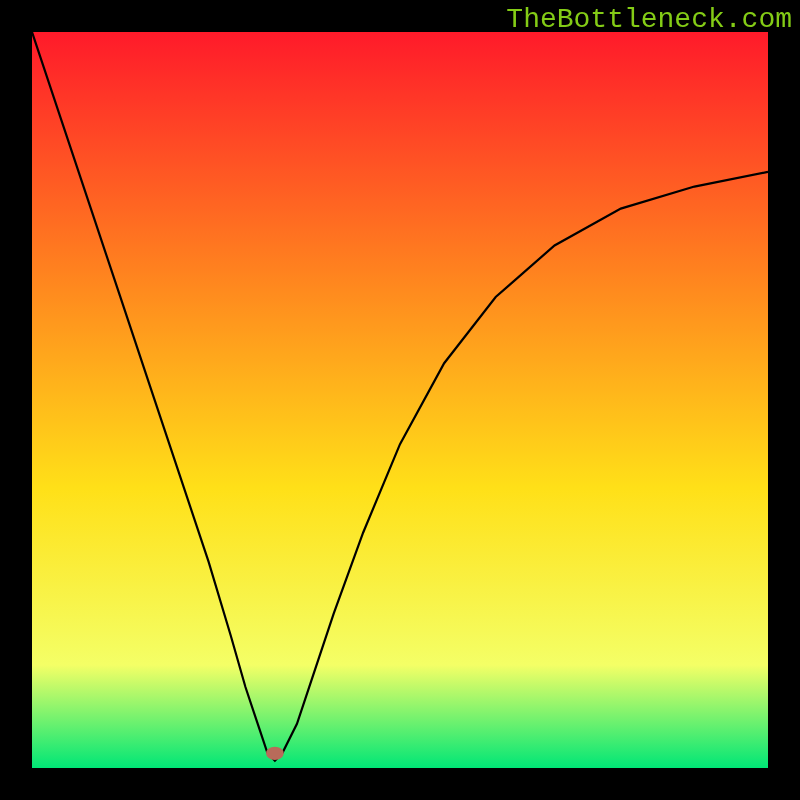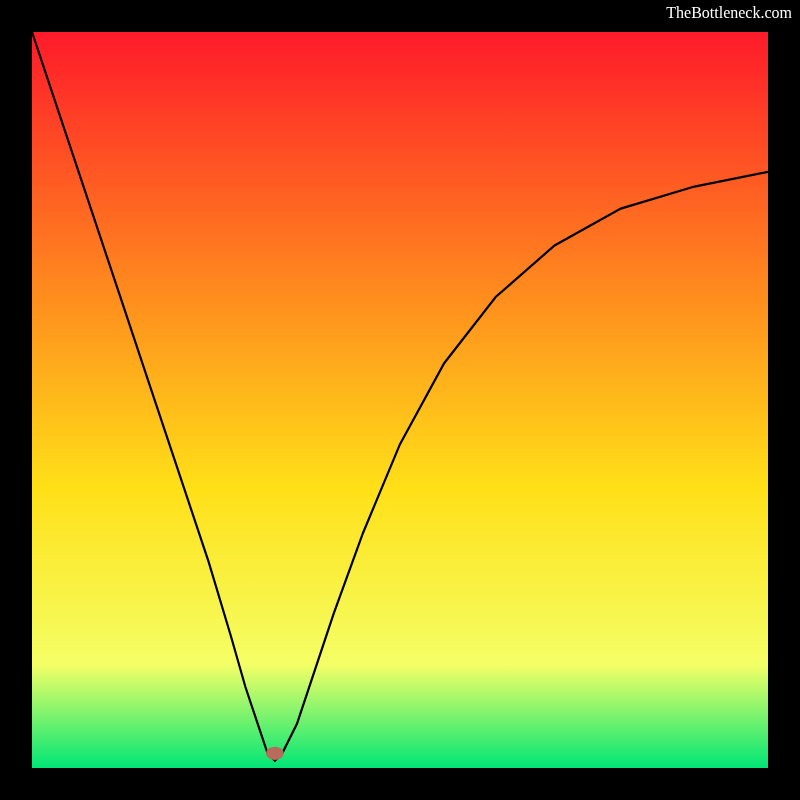--- a/index.html
+++ b/index.html
@@ -20,23 +20,23 @@
     position: absolute;
     left: 32px;
     top: 32px;
     width: 736px;
     height: 736px;
   }
   .watermark {
     position: absolute;
     top: 4px;
     right: 8px;
-    color: #ffffff;
-    font-size: 16px;
-    font-family: Liberation Serif, serif;
+    color: #84cc16;
+    font-size: 28px;
+    font-family: Liberation Mono, monospace;
     user-select: none;
   }
   svg { display: block; }
 </style>
 </head>
 <body>
 
 <div class="frame">
   <div class="watermark">TheBottleneck.com</div>
 

